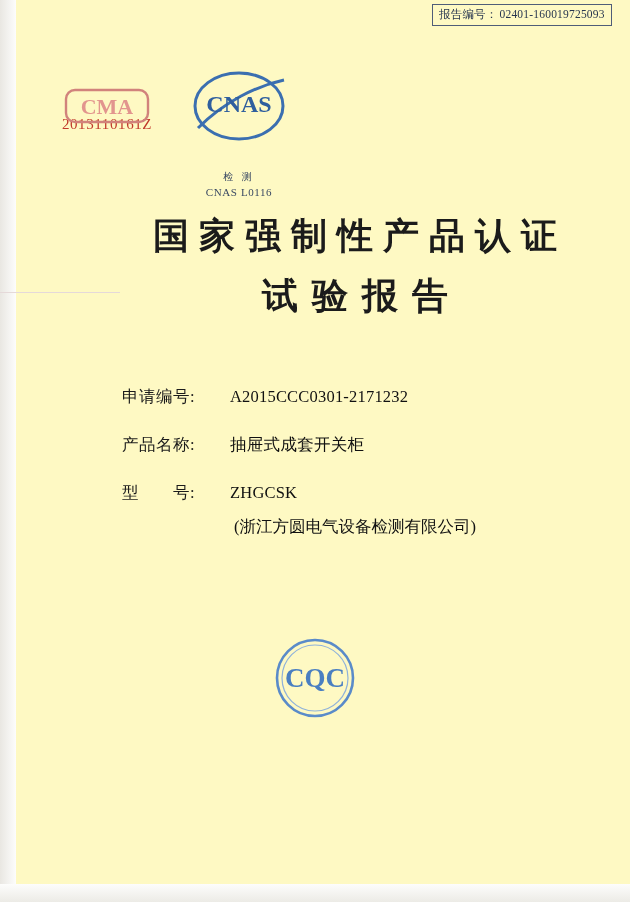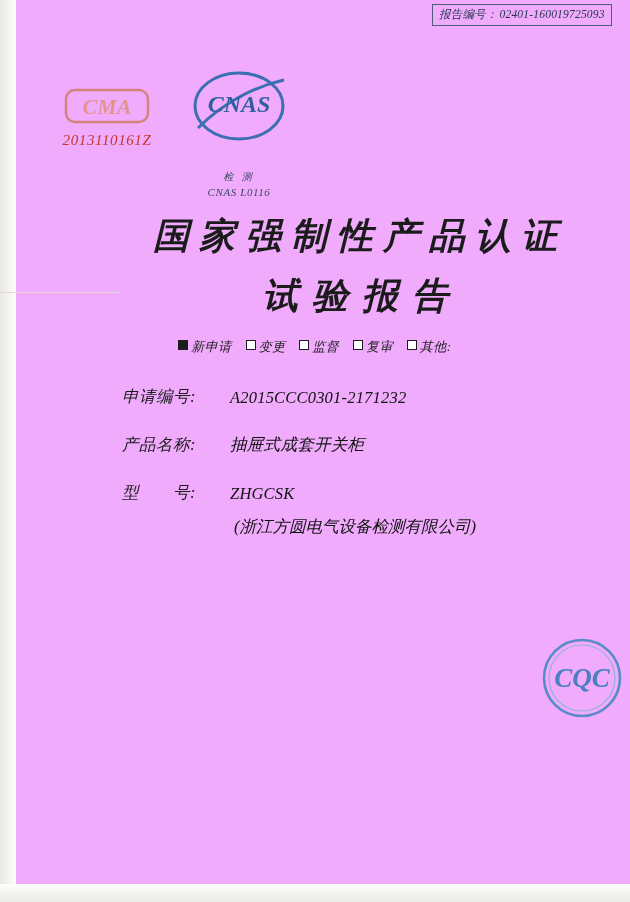--- a/index.html
+++ b/index.html
@@ -15,22 +15,21 @@
     color: #1a1a1a;
     overflow: hidden;
   }
 
   
   .page {
     position: absolute;
     left: 0; top: 0;
     width: 630px;
     height: 902px;
-    background: #f0abfc;
-    font-style: italic;
+    background: #fef9c3;
   }
 
   
   .edge-left {
     position: absolute;
     left: 0; top: 0;
     width: 16px; height: 902px;
     background: linear-gradient(to right, #e9e7e2, #fdfdfc);
   }
   .edge-bottom {
@@ -69,21 +68,21 @@
     text-align: center;
   }
   .cma-badge {
     position: relative;
     width: 86px;
     height: 20px;
     margin: 0 auto;
   }
   .cma-badge svg { display: block; }
   .cma-number {
-    margin-top: 24px;
+    margin-top: 8px;
     color: #c0392b;
     font-size: 15px;
     letter-spacing: 0.6px;
     font-family: "Liberation Serif", serif;
   }
 
   
   .cnas-wrap {
     position: absolute;
     left: 178px; top: 66px;
@@ -153,21 +152,21 @@
 
   
   .fields {
     position: absolute;
     left: 122px;
     top: 386px;
     width: 420px;
   }
   .field-row {
     display: flex;
-    align-items: flex-end;
+    align-items: center;
     margin-bottom: 26px;
     font-size: 16.5px;
     white-space: nowrap;
   }
   .field-label {
     width: 108px;
     flex: 0 0 108px;
     color: #1b1b1b;
     letter-spacing: 0.5px;
   }
@@ -186,21 +185,21 @@
     font-size: 16.5px;
     color: #111111;
     white-space: nowrap;
   }
 
   
   .cqc-wrap {
     position: absolute;
     left: 0; top: 630px;
     width: 630px;
-    text-align: right;
+    text-align: center;
   }
   .cqc-seal {
     display: inline-block;
   }
 </style>
 </head>
 <body>
 
 <div class="page">
 
@@ -230,27 +229,20 @@
         <text x="55" y="46" text-anchor="middle" font-family="Liberation Serif, serif" font-size="24" font-weight="bold" fill="#2f5f9e">CNAS</text>
       </svg>
     </div>
     <div class="cnas-sub">检 测</div>
     <div class="cnas-code">CNAS L0116</div>
   </div>
 
   <div class="title1">国家强制性产品认证</div>
   <div class="title2">试验报告</div>
 
-  <div class="checkbox-row">
-    <span class="cb checked"><span class="box"></span><span>新申请</span></span>
-    <span class="cb"><span class="box"></span><span>变更</span></span>
-    <span class="cb"><span class="box"></span><span>监督</span></span>
-    <span class="cb"><span class="box"></span><span>复审</span></span>
-    <span class="cb"><span class="box"></span><span>其他:</span></span>
-  </div>
 
   <div class="fields">
 
     <div class="field-row">
       <span class="field-label">申请编号:</span>
       <span class="field-value latin">A2015CCC0301-2171232</span>
     </div>
 
     <div class="field-row">
       <span class="field-label">产品名称:</span>

